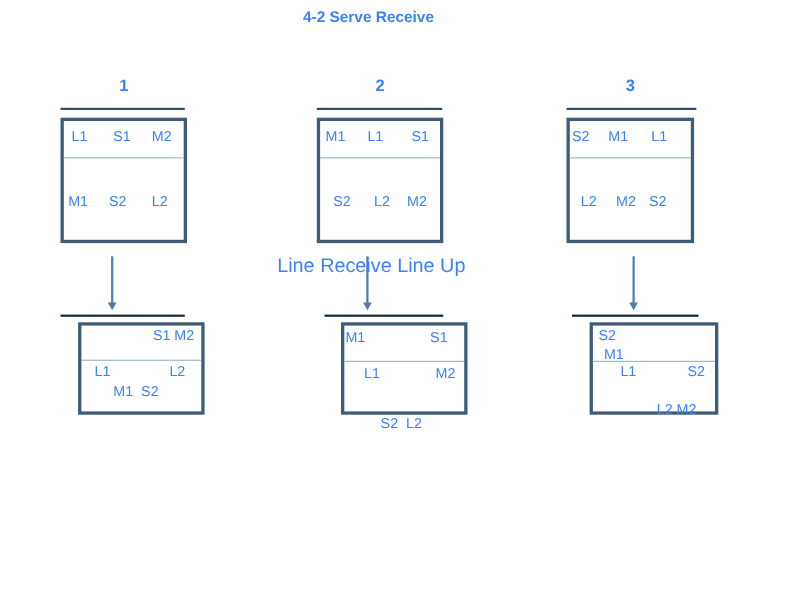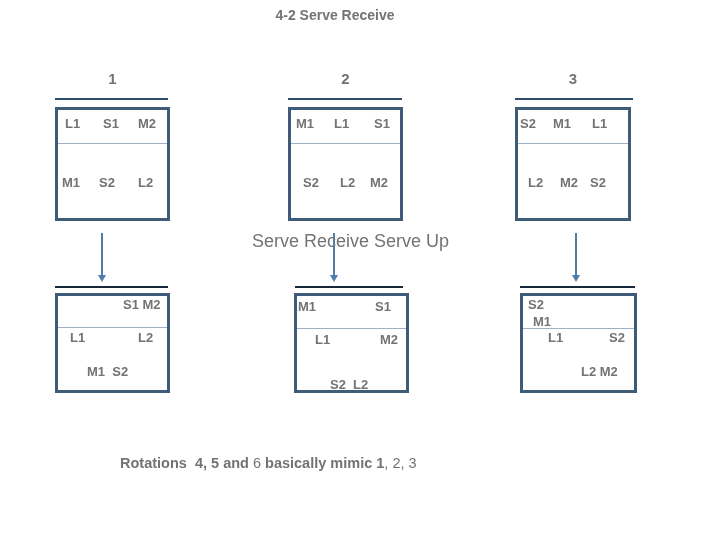--- a/index.html
+++ b/index.html
@@ -1,29 +1,29 @@
 <!DOCTYPE html>
 <html><head>
 <meta charset="utf-8">
 <style>
   html,body{margin:0;padding:0;background:#888;}
   .slide{
     position:relative;width:720px;height:540px;background:#fff;overflow:hidden;
-    font-family:"Liberation Sans",sans-serif;color:#737373;
+    font-family:"Liberation Sans",sans-serif;color:#3b82f6;
   }
   .title{position:absolute;left:225px;top:6px;width:220px;text-align:center;
          font-size:14px;font-weight:bold;line-height:18px;}
   .rot-label{position:absolute;top:70px;height:20px;text-align:center;
              font-size:15px;font-weight:bold;}
   .underline{position:absolute;top:98px;height:2px;background:#2e4d6b;}
   .court{position:absolute;border:3px solid #3e5c77;background:#fff;box-sizing:border-box;}
   .top-court{top:107px;height:114px;}
-  .bot-court{top:293px;height:100px;}
+  .bot-court{top:293px;height:84px;margin-left:16px;}
   .net{position:absolute;left:0;right:0;height:1px;background:#9ab1c6;}
-  .p{position:absolute;font-size:13px;font-weight:bold;white-space:pre;line-height:13px;}
+  .p{position:absolute;font-size:13px;font-weight:normal;white-space:pre;line-height:13px;}
   .arrow-shaft{position:absolute;top:233px;width:2px;height:43px;background:#4f7ca8;z-index:1;}
   .arrow-head{position:absolute;top:275px;width:0;height:0;z-index:1;
     border-left:4px solid transparent;border-right:4px solid transparent;
     border-top:7px solid #4f7ca8;}
   .sr-heading{position:absolute;left:252px;top:231px;font-size:18px;z-index:2;}
   .botline{position:absolute;top:286px;height:2px;background:#17283a;}
   .caption{position:absolute;left:120px;top:455px;font-size:14.5px;white-space:pre;}
   .caption .b{font-weight:bold;}
   .caption .r{font-weight:normal;}
 </style>
@@ -74,47 +74,46 @@
     <span class="p" style="left:72px;top:66px">S2</span>
   </div>
 
   <div class="arrow-shaft" style="left:101px"></div>
   <div class="arrow-head" style="left:98px"></div>
   <div class="arrow-shaft" style="left:333px"></div>
   <div class="arrow-head" style="left:330px"></div>
   <div class="arrow-shaft" style="left:575px"></div>
   <div class="arrow-head" style="left:572px"></div>
 
-  <div class="sr-heading">Serve Receive Serve Up</div>
+  <div class="sr-heading">Line Receive Line Up</div>
 
   <div class="botline" style="left:55px;width:113px"></div>
   <div class="botline" style="left:295px;width:108px"></div>
   <div class="botline" style="left:520px;width:115px"></div>
 
   <div class="court bot-court" style="left:55px;width:115px">
     <div class="net" style="top:31px"></div>
     <span class="p" style="left:65px;top:2px">S1 M2</span>
     <span class="p" style="left:12px;top:35px">L1</span>
     <span class="p" style="left:80px;top:35px">L2</span>
-    <span class="p" style="left:29px;top:69px">M1  S2</span>
+    <span class="p" style="left:29px;top:53px">M1  S2</span>
   </div>
 
   <div class="court bot-court" style="left:294px;width:115px">
     <div class="net" style="top:32px"></div>
     <span class="p" style="left:1px;top:4px">M1</span>
     <span class="p" style="left:78px;top:4px">S1</span>
     <span class="p" style="left:18px;top:37px">L1</span>
     <span class="p" style="left:83px;top:37px">M2</span>
     <span class="p" style="left:33px;top:82px">S2  L2</span>
   </div>
 
   <div class="court bot-court" style="left:520px;width:117px">
     <div class="net" style="top:32px"></div>
     <span class="p" style="left:5px;top:2px">S2</span>
     <span class="p" style="left:10px;top:19px">M1</span>
     <span class="p" style="left:25px;top:35px">L1</span>
     <span class="p" style="left:86px;top:35px">S2</span>
     <span class="p" style="left:58px;top:69px">L2 M2</span>
   </div>
 
-  <div class="caption"><span class="b">Rotations  4, 5 and </span><span class="r">6</span><span class="b"> basically mimic 1</span><span class="r">, 2, 3</span></div>
 
 </div>
 
 </body></html>

